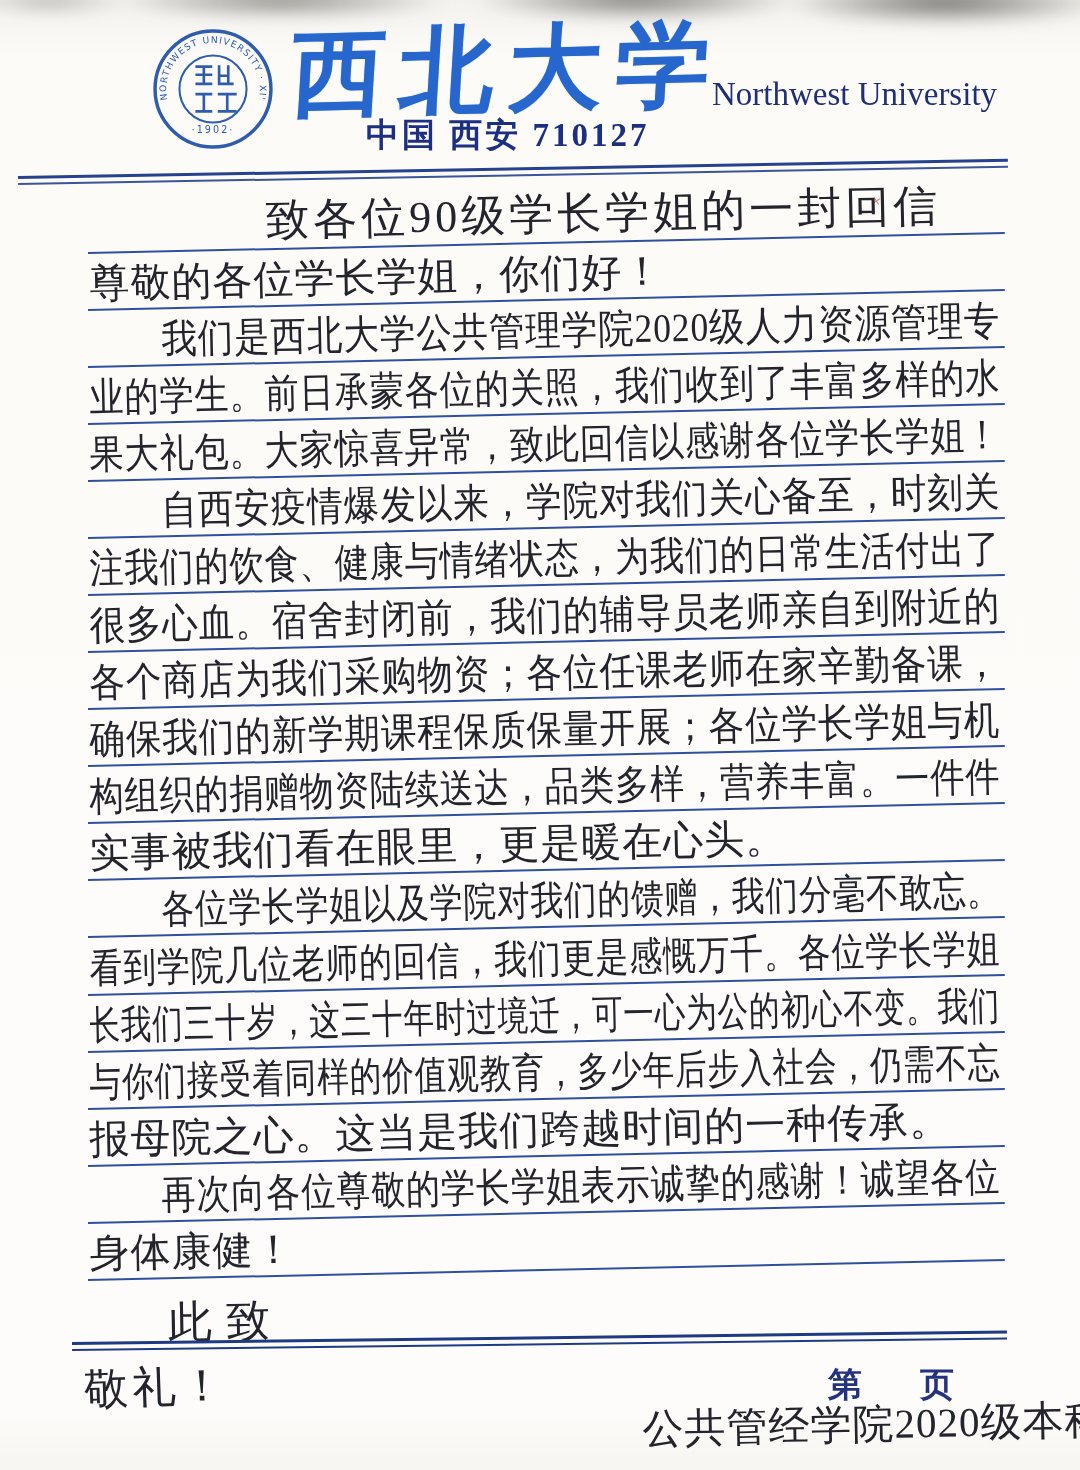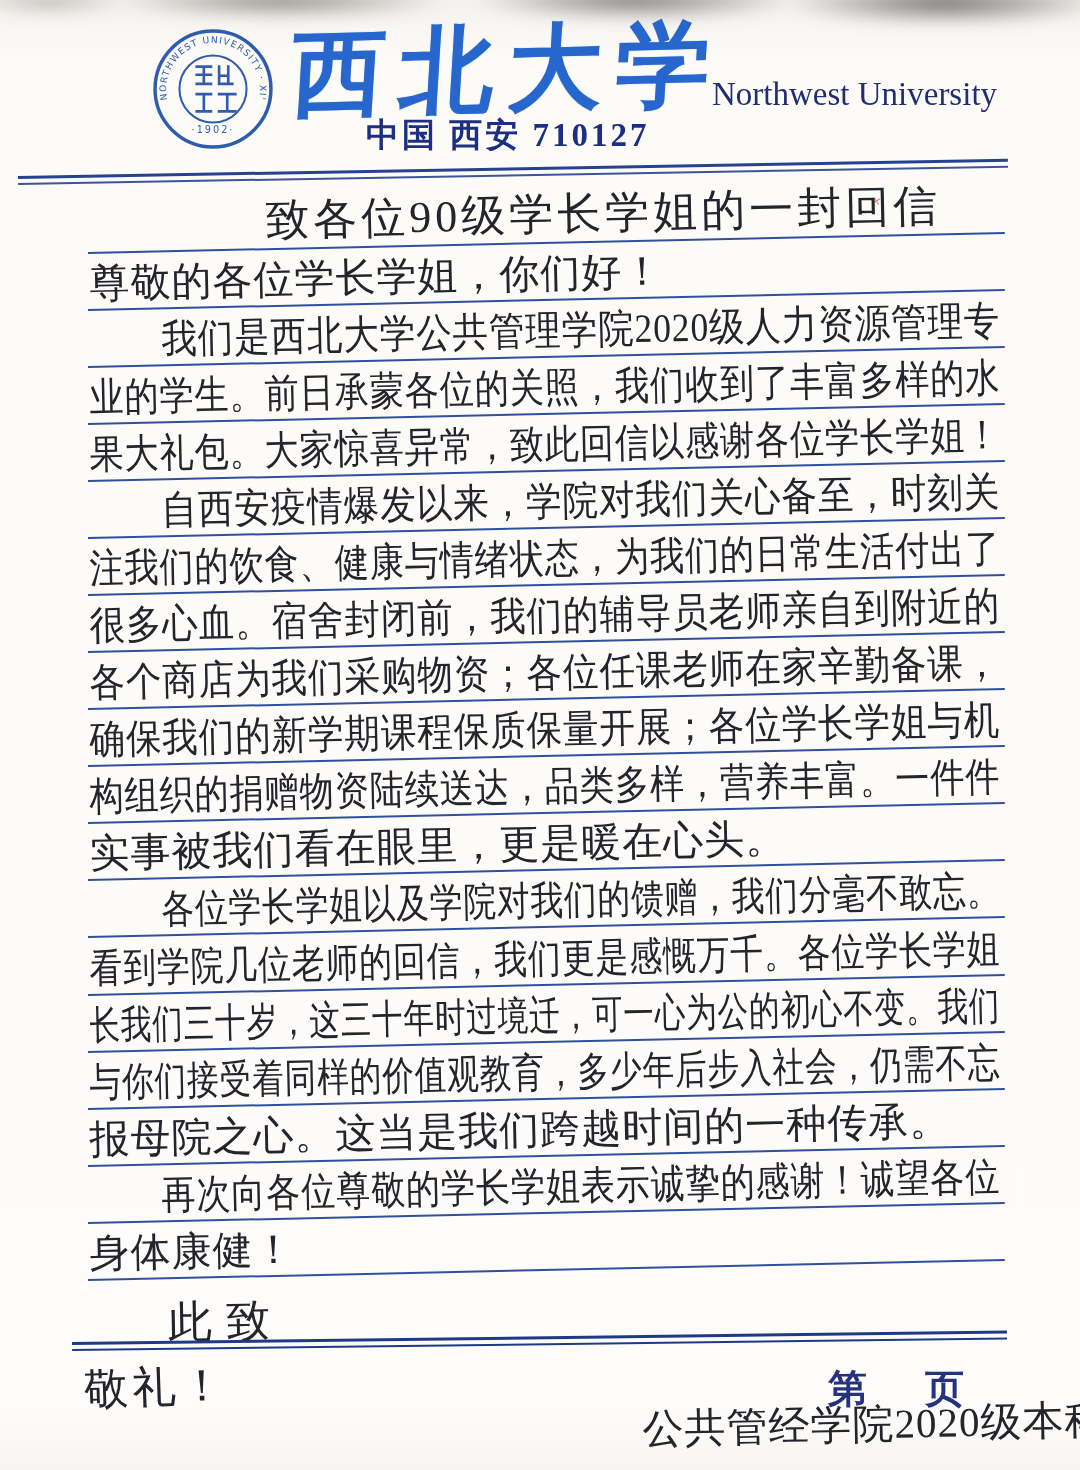--- a/index.html
+++ b/index.html
@@ -61,21 +61,21 @@
   .hline .fit.ttl{left:178px;font-size:44px;letter-spacing:4px;}
 
   
   .cizhi{position:absolute;left:168px;top:1292px;font-size:44px;letter-spacing:14px;transform:rotate(-1deg);}
   .bot-rule{position:absolute;left:72px;top:1342px;width:935px;transform:rotate(-.7deg);transform-origin:left top;}
   .bot-rule .a{height:3px;background:#1f3a85;}
   .bot-rule .b{height:2px;background:#1f3a85;margin-top:4px;}
   .jingli{position:absolute;left:84px;top:1358px;font-size:44px;letter-spacing:4px;transform:rotate(-2deg);}
   .pagenum{
     position:absolute;left:828px;top:1362px;white-space:nowrap;
-    font-family:"Liberation Serif",serif;font-size:39px;color:#25327f;font-weight:bold;
+    font-family:"Liberation Serif",serif;font-size:34px;color:#25327f;font-weight:bold;
   }
   .pagenum .gap{display:inline-block;width:58px;}
   .signature{
     position:absolute;left:642px;top:1402px;font-size:41px;letter-spacing:1px;
     white-space:nowrap;transform:rotate(-1.2deg);transform-origin:left top;
   }
   .redmark{position:absolute;left:872px;top:192px;font-size:15px;color:rgba(214,110,122,.85);transform:rotate(12deg);}
 </style>
 </head>
 <body>

